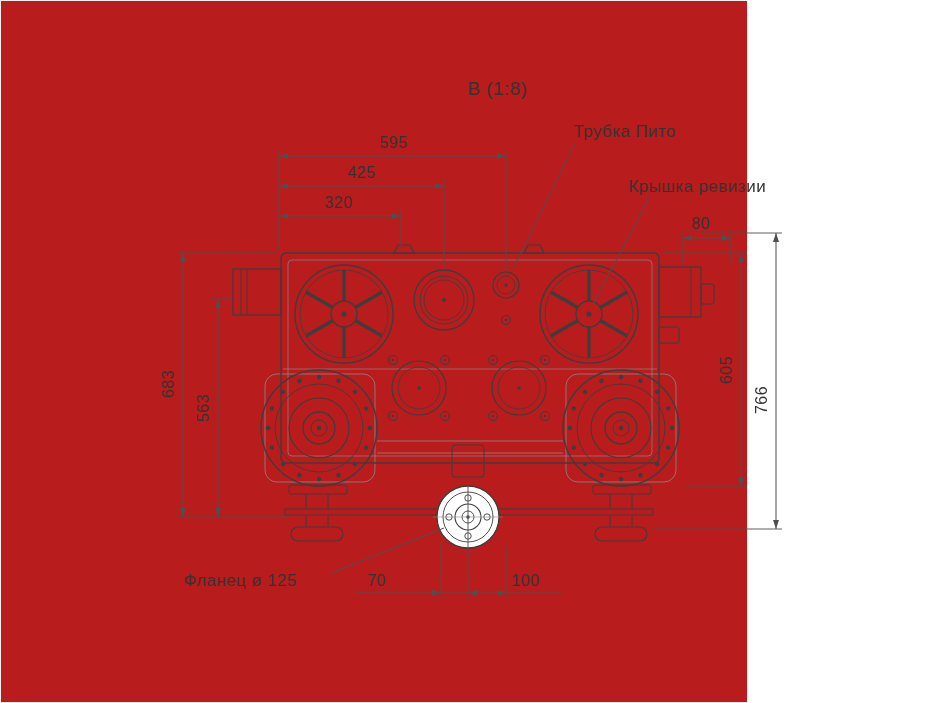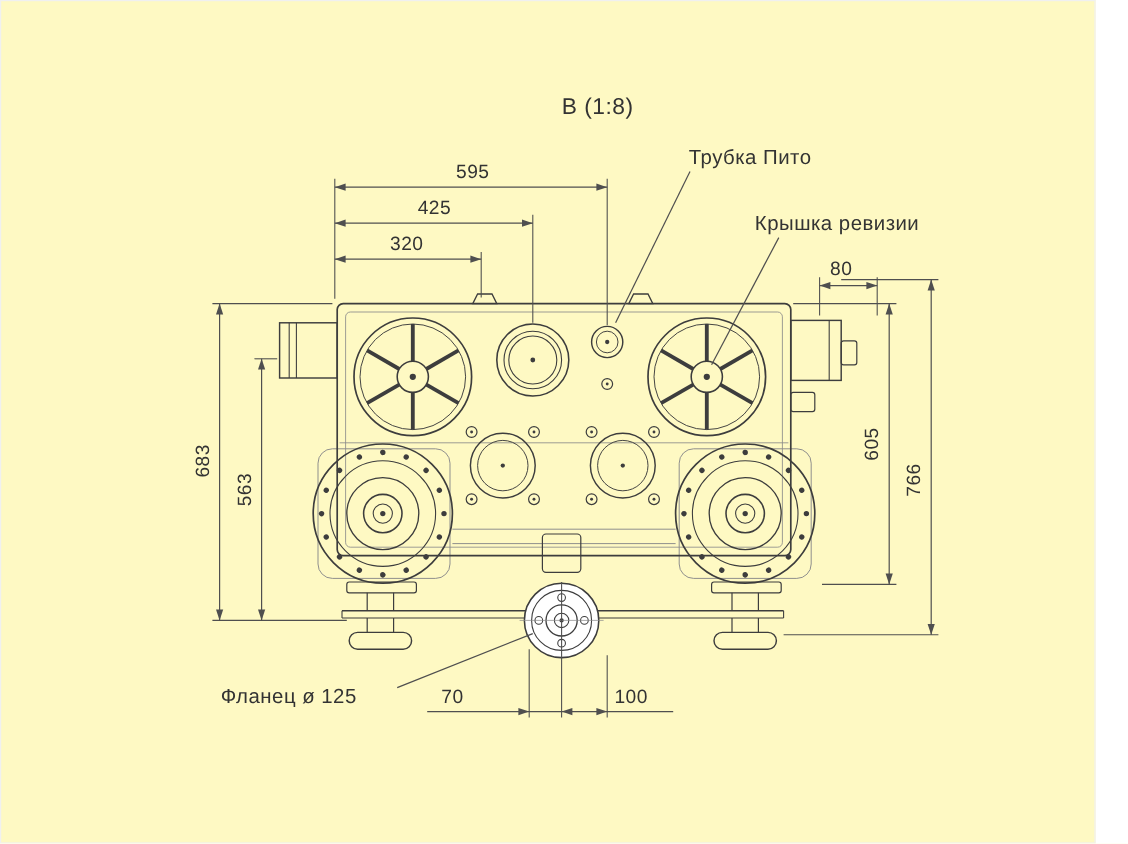--- a/index.html
+++ b/index.html
@@ -1,16 +1,16 @@
 <!DOCTYPE html>
 <html><head>
 <meta charset="utf-8">
 <style>
   html,body{margin:0;padding:0;background:#ffffff;}
-  .page{width:913px;height:703px;position:relative;background:#fef9c3;border:1px solid #f0f0f0;box-sizing:border-box;}
+  .page{width:748px;height:703px;position:relative;background:#b91c1c;border:1px solid #f0f0f0;box-sizing:border-box;}
   svg{display:block;}
   svg text{font-family:"Liberation Sans","DejaVu Sans",sans-serif;fill:#333333;letter-spacing:0.4px;}
   .title-text{font-size:19px;}
   .label-text{font-size:17px;}
   .dim-text{font-size:16px;}
   .s{stroke:#3d3d3d;fill:none;}
   .si{stroke:#8a8a8a;fill:none;}
   .sf{fill:#ffffff;stroke:#3d3d3d;}
   .f{fill:#3d3d3d;stroke:none;}
   .dim{stroke:#4f4f4f;stroke-width:1;fill:none;}

